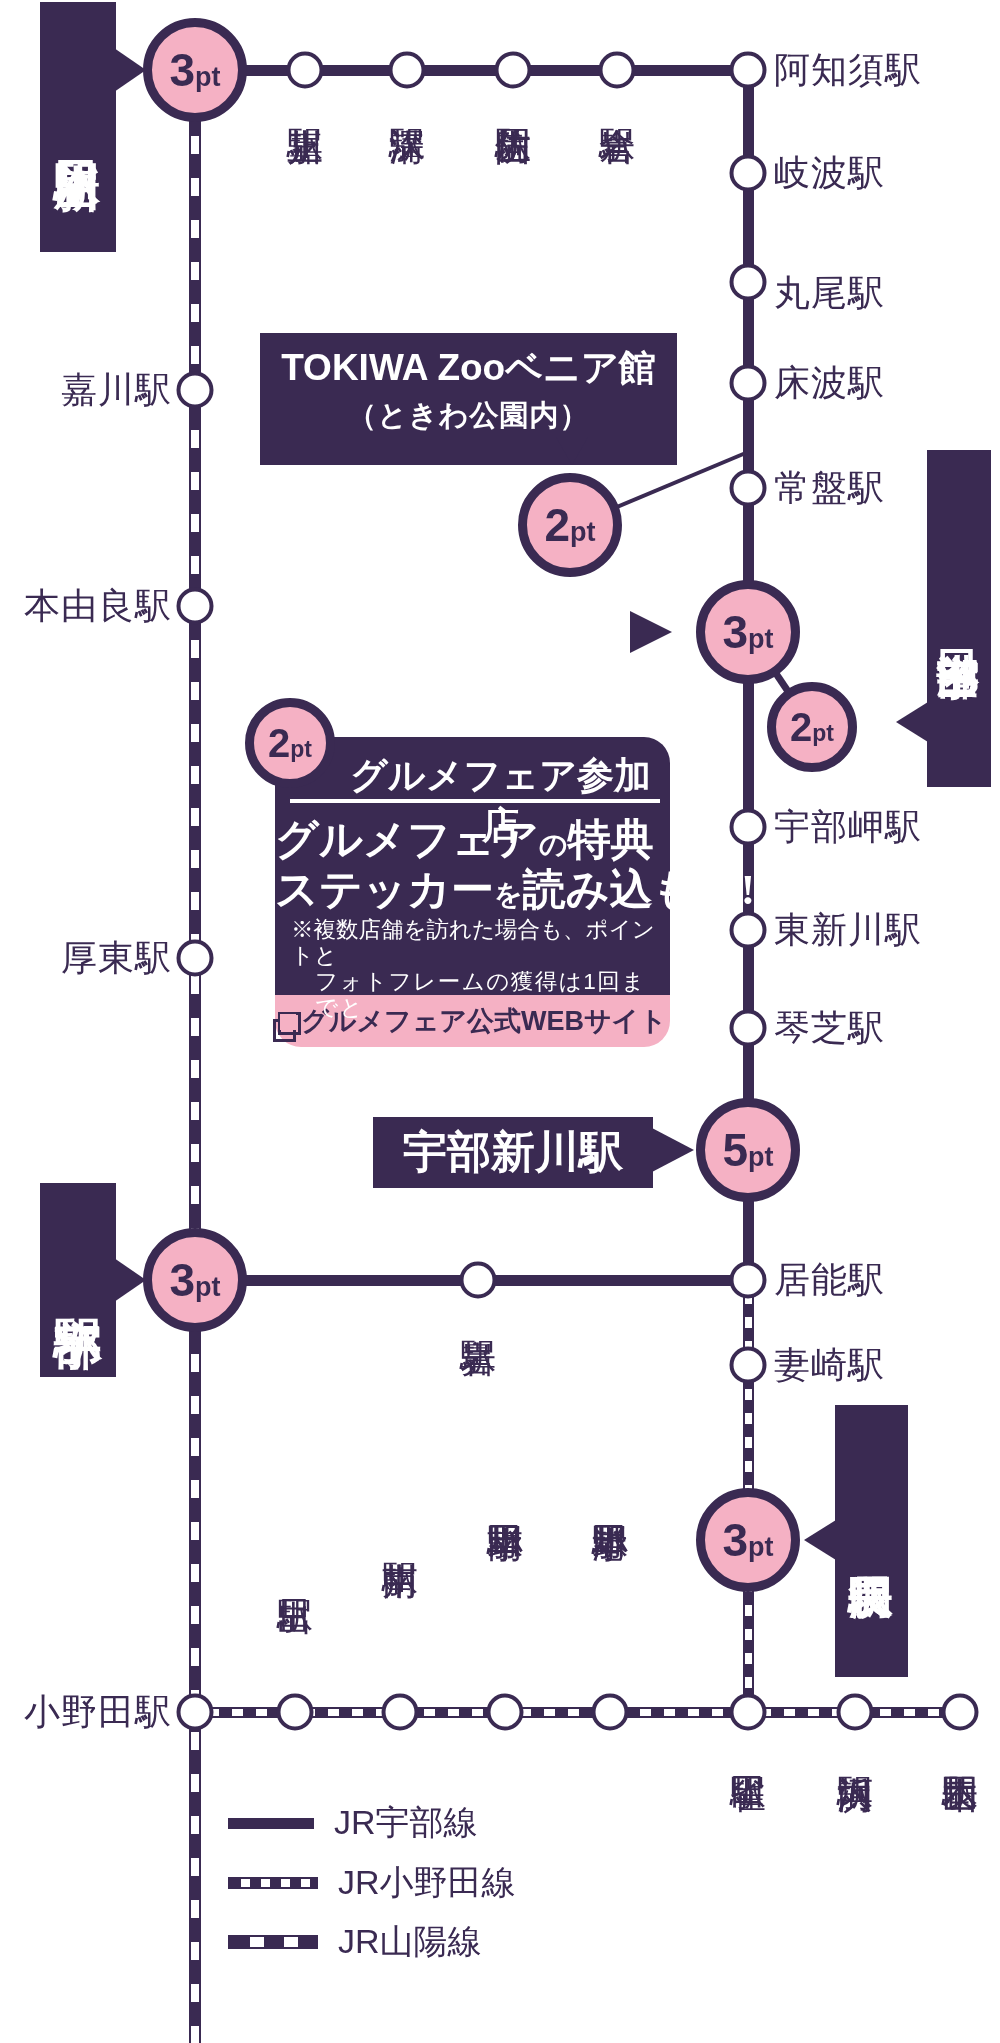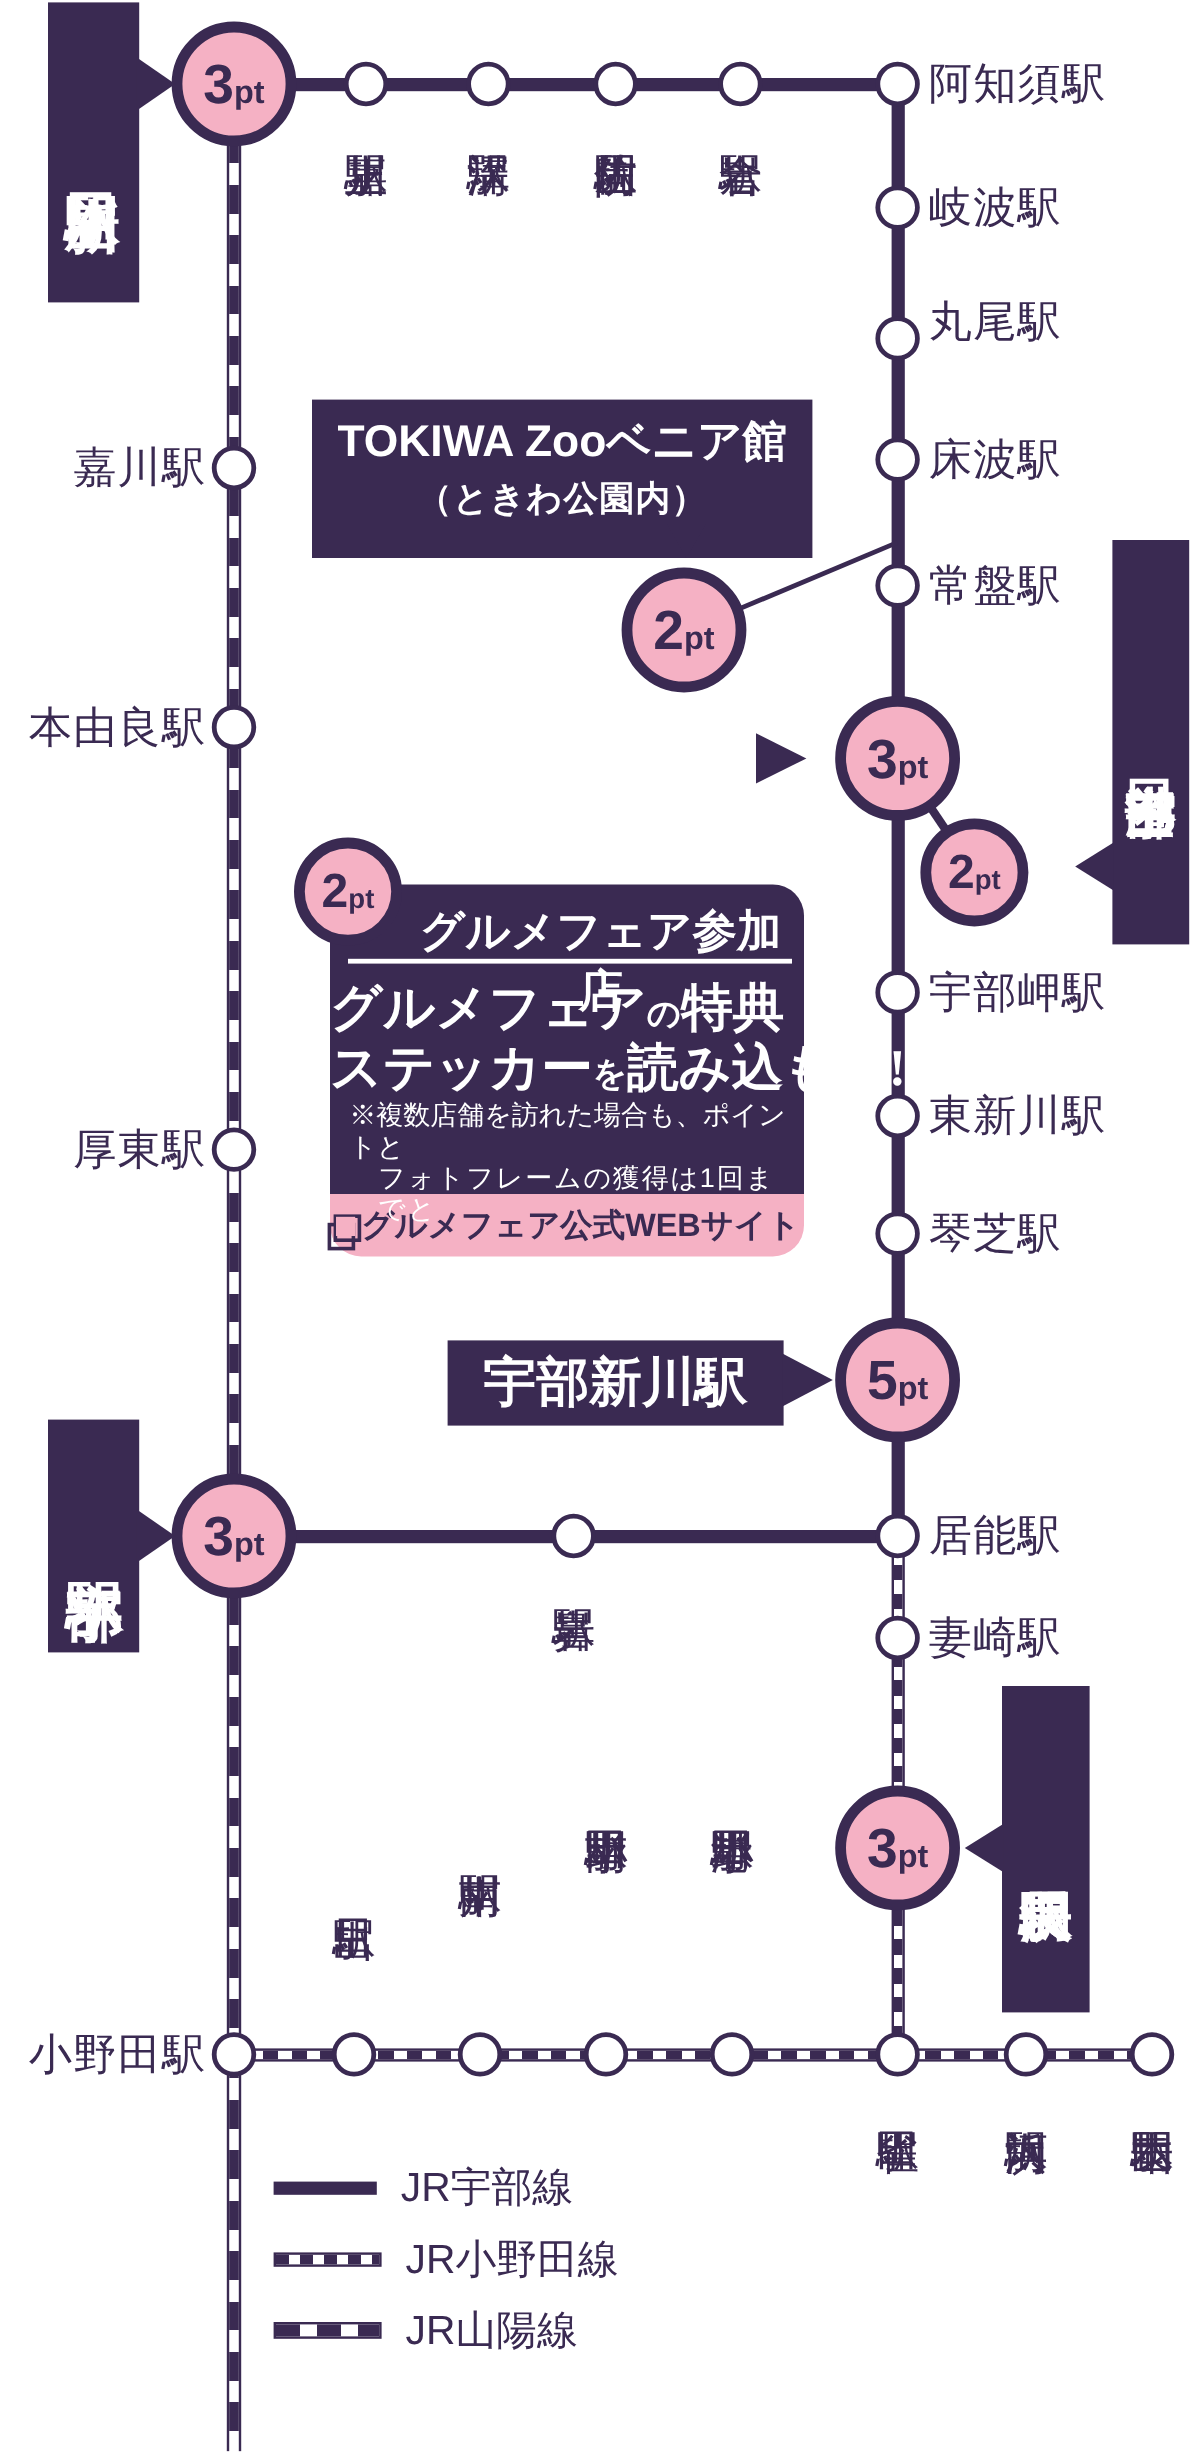--- a/index.html
+++ b/index.html
@@ -120,21 +120,21 @@
   <div class="stn" style="left:855px;top:1712px;"></div>
   <div class="stn" style="left:960px;top:1712px;"></div>
 
   <div class="slabel v" style="left:286px;top:100px;">上嘉川駅</div>
   <div class="slabel v" style="left:388px;top:100px;">深溝駅</div>
   <div class="slabel v" style="left:494px;top:100px;">周防佐山駅</div>
   <div class="slabel v" style="left:598px;top:100px;">岩倉駅</div>
 
   <div class="slabel" style="left:774px;top:49px;">阿知須駅</div>
   <div class="slabel" style="left:774px;top:152px;">岐波駅</div>
-  <div class="slabel" style="left:774px;top:247px;text-align:right;">丸尾駅</div>
+  <div class="slabel" style="left:774px;top:272px;text-align:right;">丸尾駅</div>
   <div class="slabel" style="left:774px;top:362px;">床波駅</div>
   <div class="slabel" style="left:774px;top:467px;">常盤駅</div>
   <div class="slabel" style="left:774px;top:806px;">宇部岬駅</div>
   <div class="slabel" style="left:774px;top:909px;">東新川駅</div>
   <div class="slabel" style="left:774px;top:1007px;">琴芝駅</div>
   <div class="slabel" style="left:774px;top:1259px;">居能駅</div>
   <div class="slabel" style="left:774px;top:1344px;">妻崎駅</div>
 
   <div class="slabel ra" style="left:0px;top:369px;width:172px;">嘉川駅</div>
   <div class="slabel ra" style="left:0px;top:585px;width:172px;">本由良駅</div>

